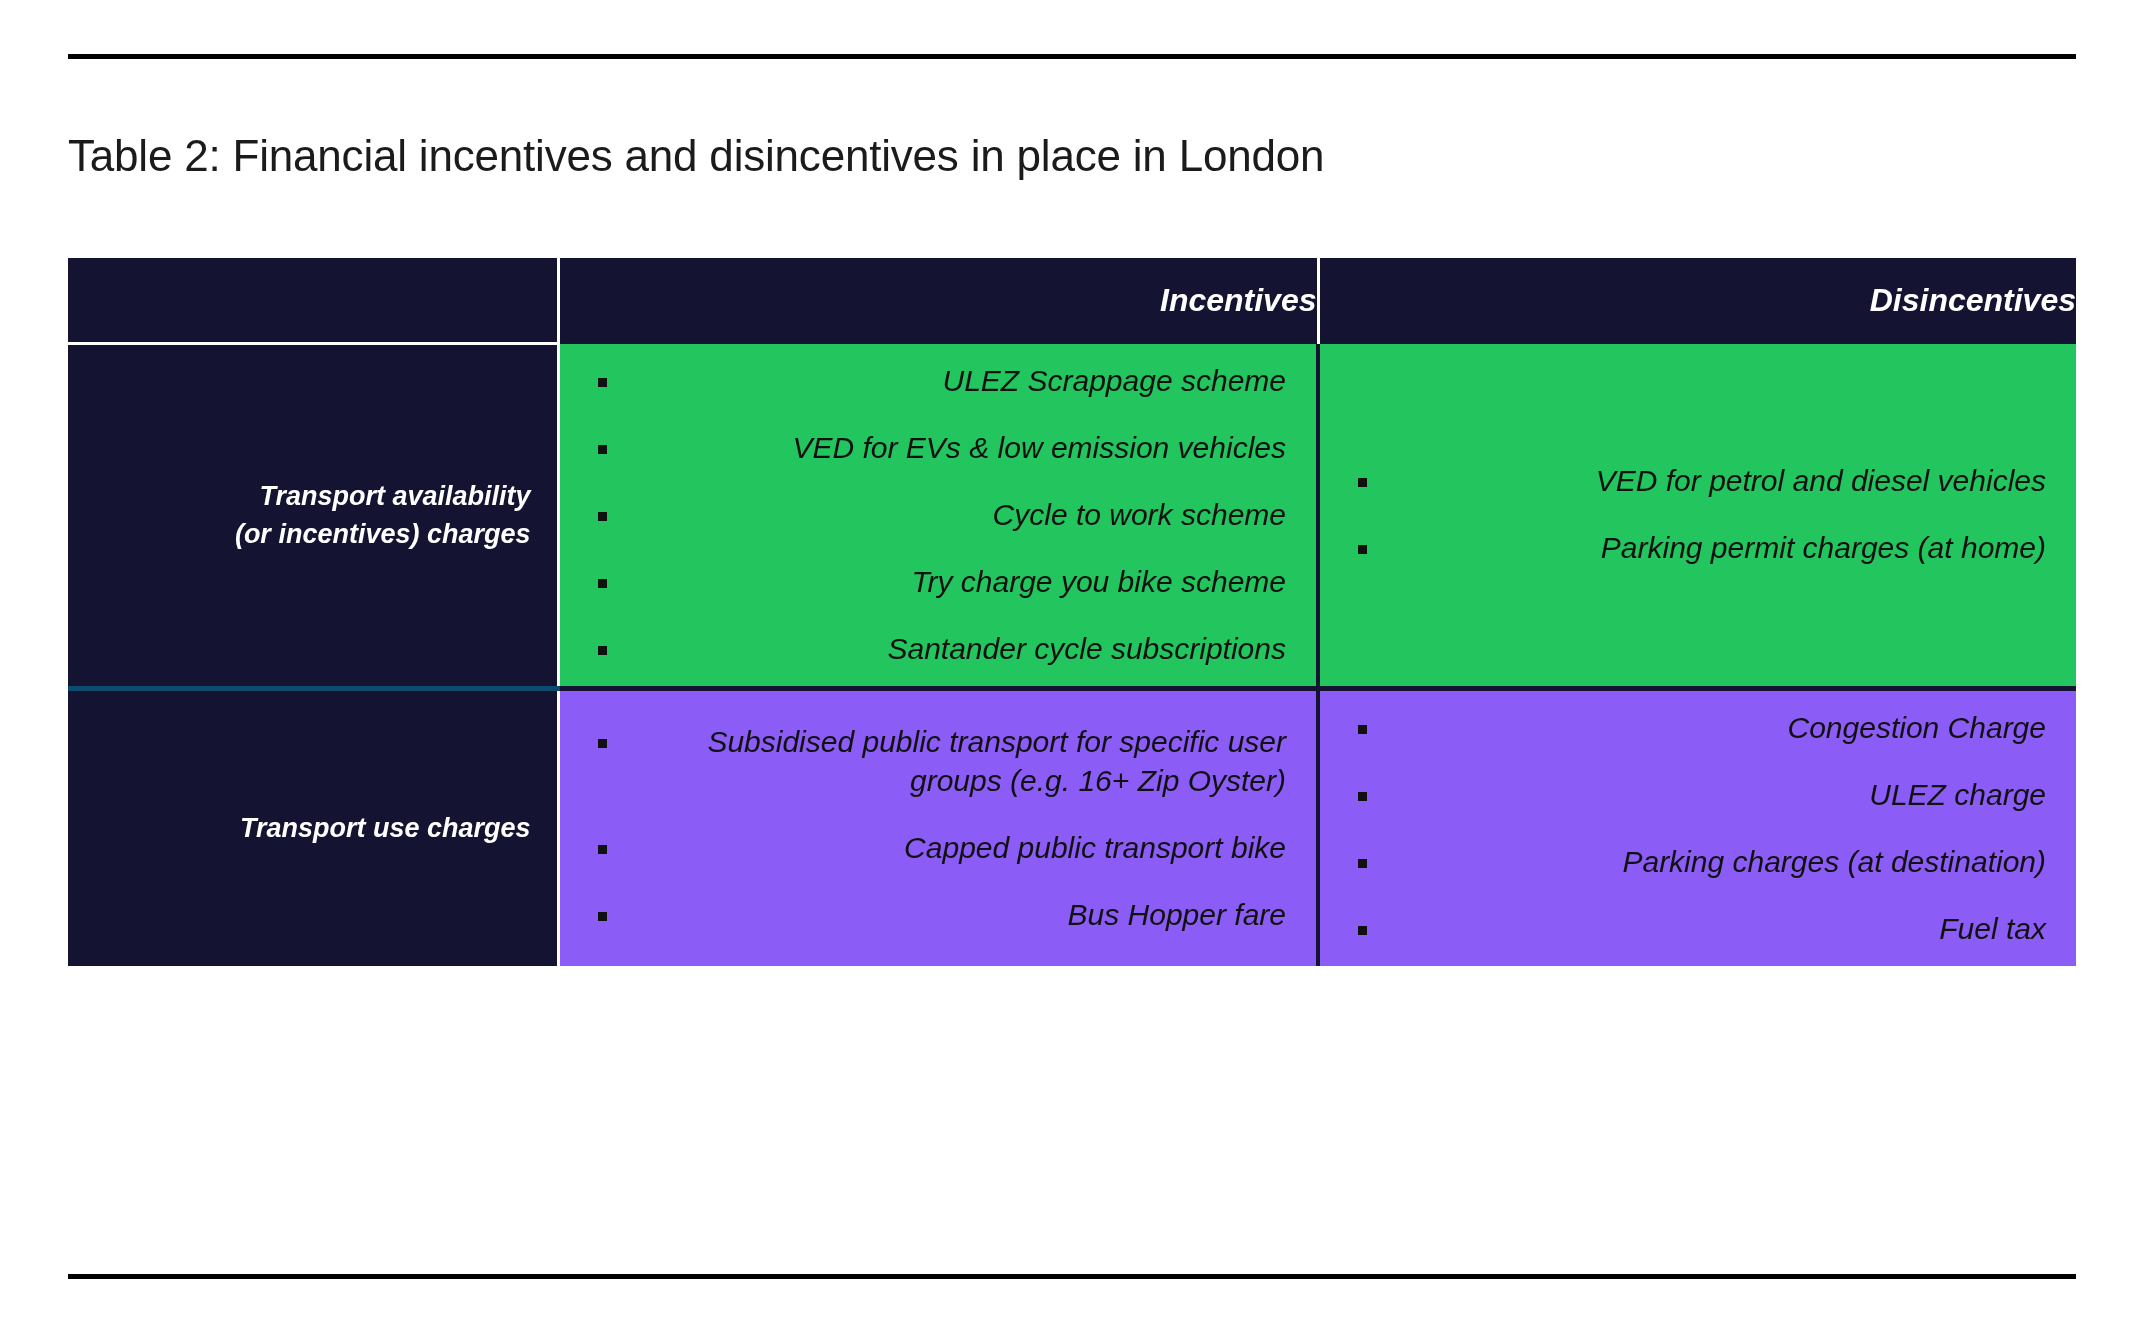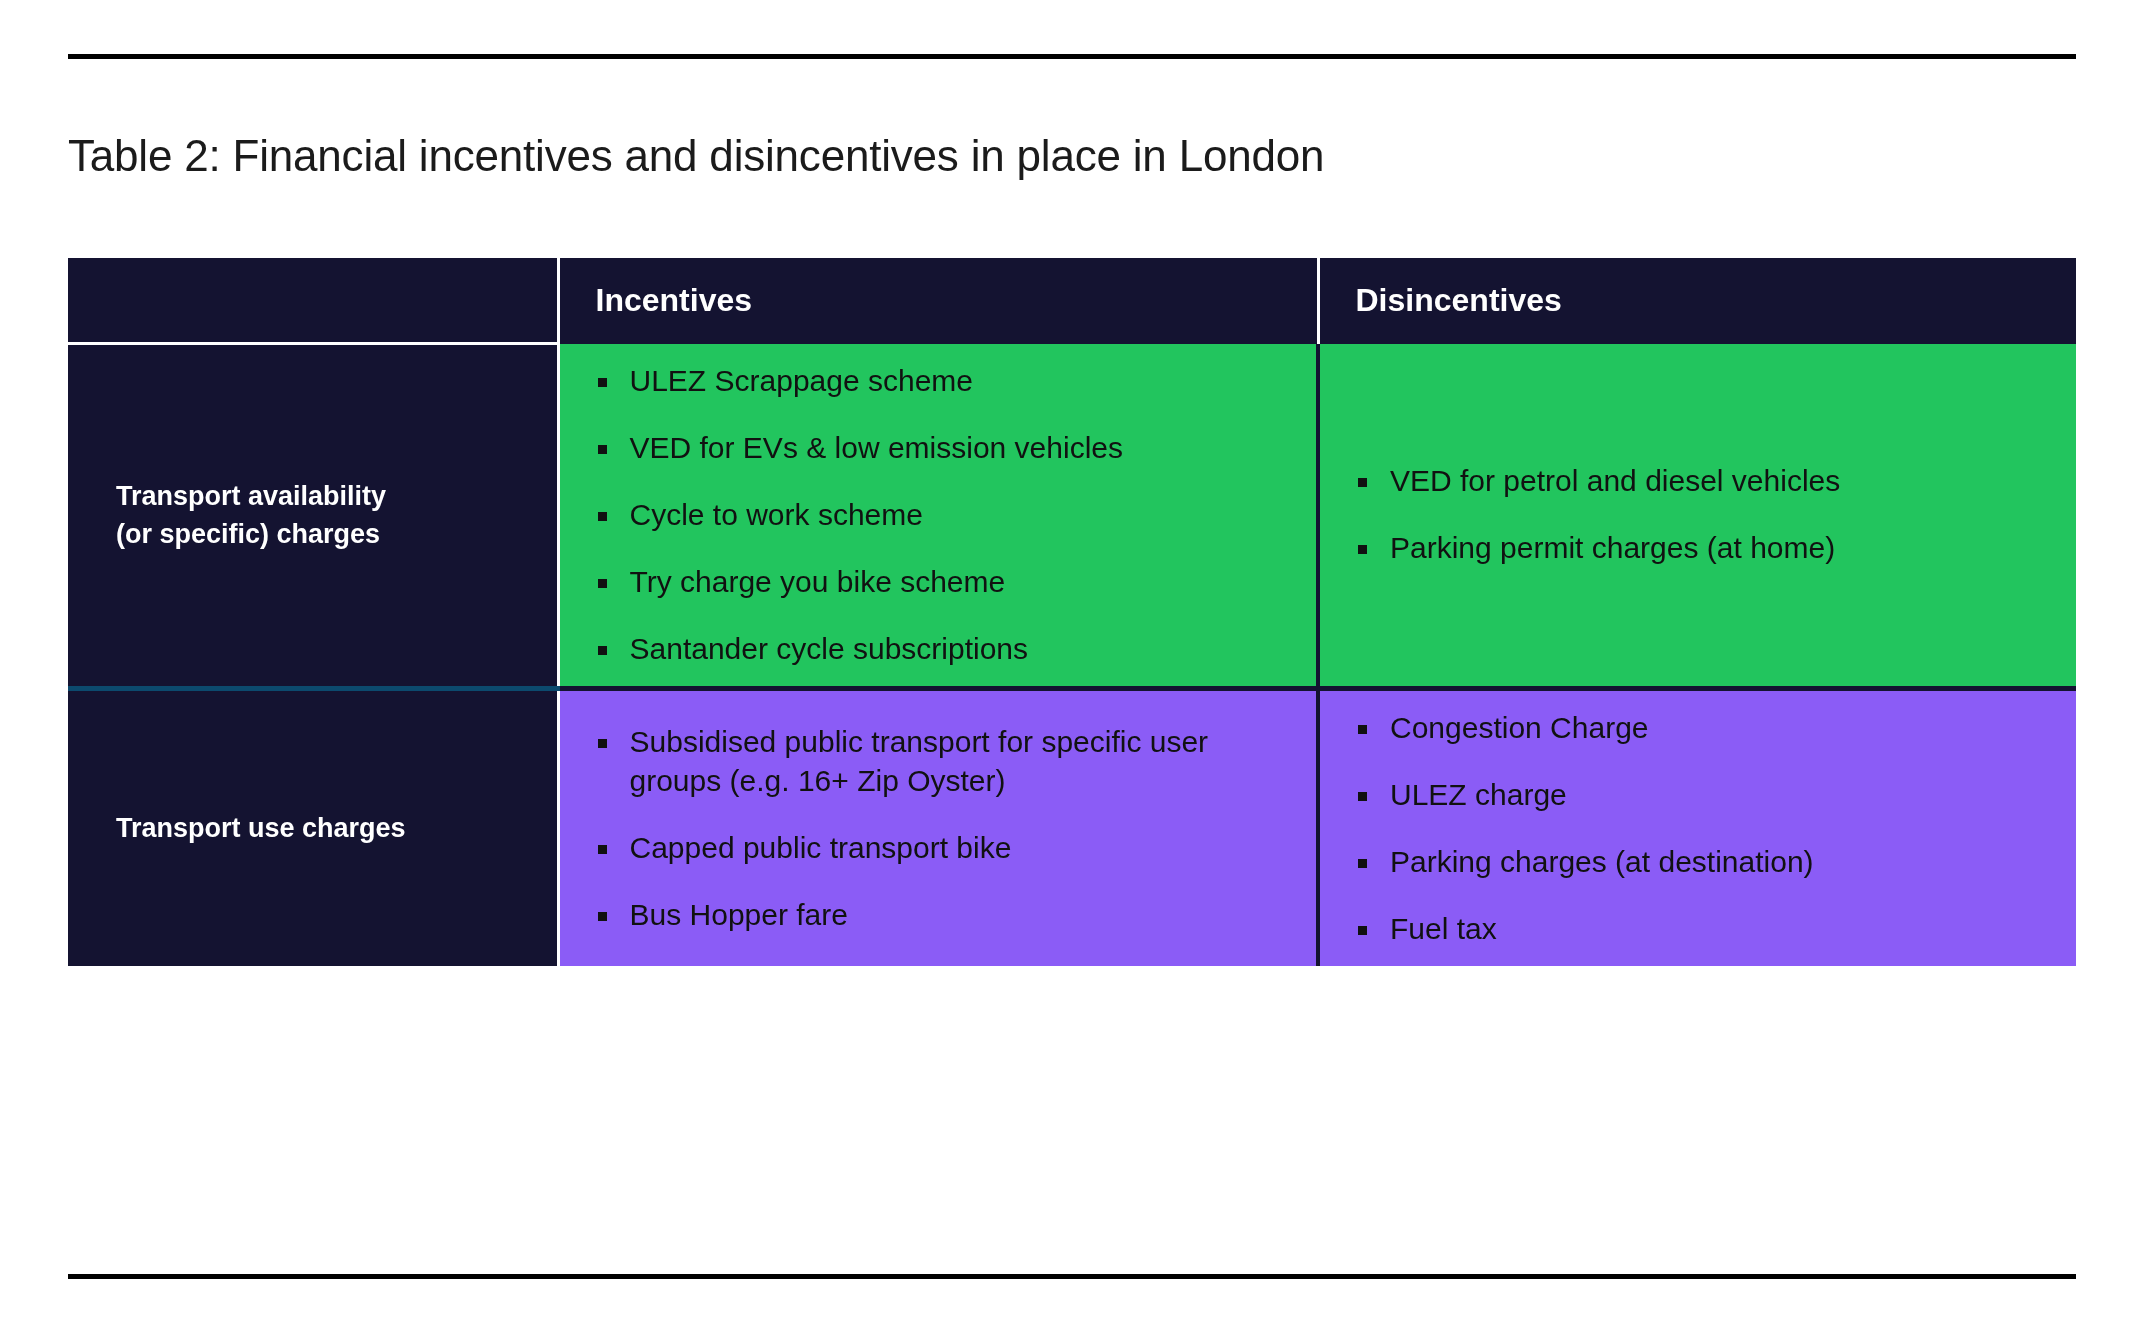--- a/index.html
+++ b/index.html
@@ -53,21 +53,22 @@
     left: 68px;
     top: 258px;
     width: 2008px;
     border-collapse: collapse;
     table-layout: fixed;
   }
   .tbl td, .tbl th {
     padding: 0;
     margin: 0;
     vertical-align: middle;
-    text-align: left;
+    text-align: right;
+    font-style: italic;
   }
 
   col.c-label { width: 490px; }
   col.c-inc   { width: 760px; }
   col.c-dis   { width: 758px; }
 
   
   .hdr-blank {
     background: #141331;
     height: 84px;
@@ -154,21 +155,21 @@
         <th class="hdr-blank"></th>
         <th class="hdr-cell sep">Incentives</th>
         <th class="hdr-cell">Disincentives</th>
       </tr>
     </thead>
     <tbody>
 
       <tr>
         <td class="row-label">
           <span class="nowrap-block">Transport availability</span>
-          <span class="nowrap-block">(or specific) charges</span>
+          <span class="nowrap-block">(or incentives) charges</span>
         </td>
         <td class="cell cell-lav sep-right">
           <ul class="bullets">
             <li>ULEZ Scrappage scheme</li>
             <li>VED for EVs &amp; low emission vehicles</li>
             <li>Cycle to work scheme</li>
             <li>Try charge you bike scheme</li>
             <li>Santander cycle subscriptions</li>
           </ul>
         </td>

